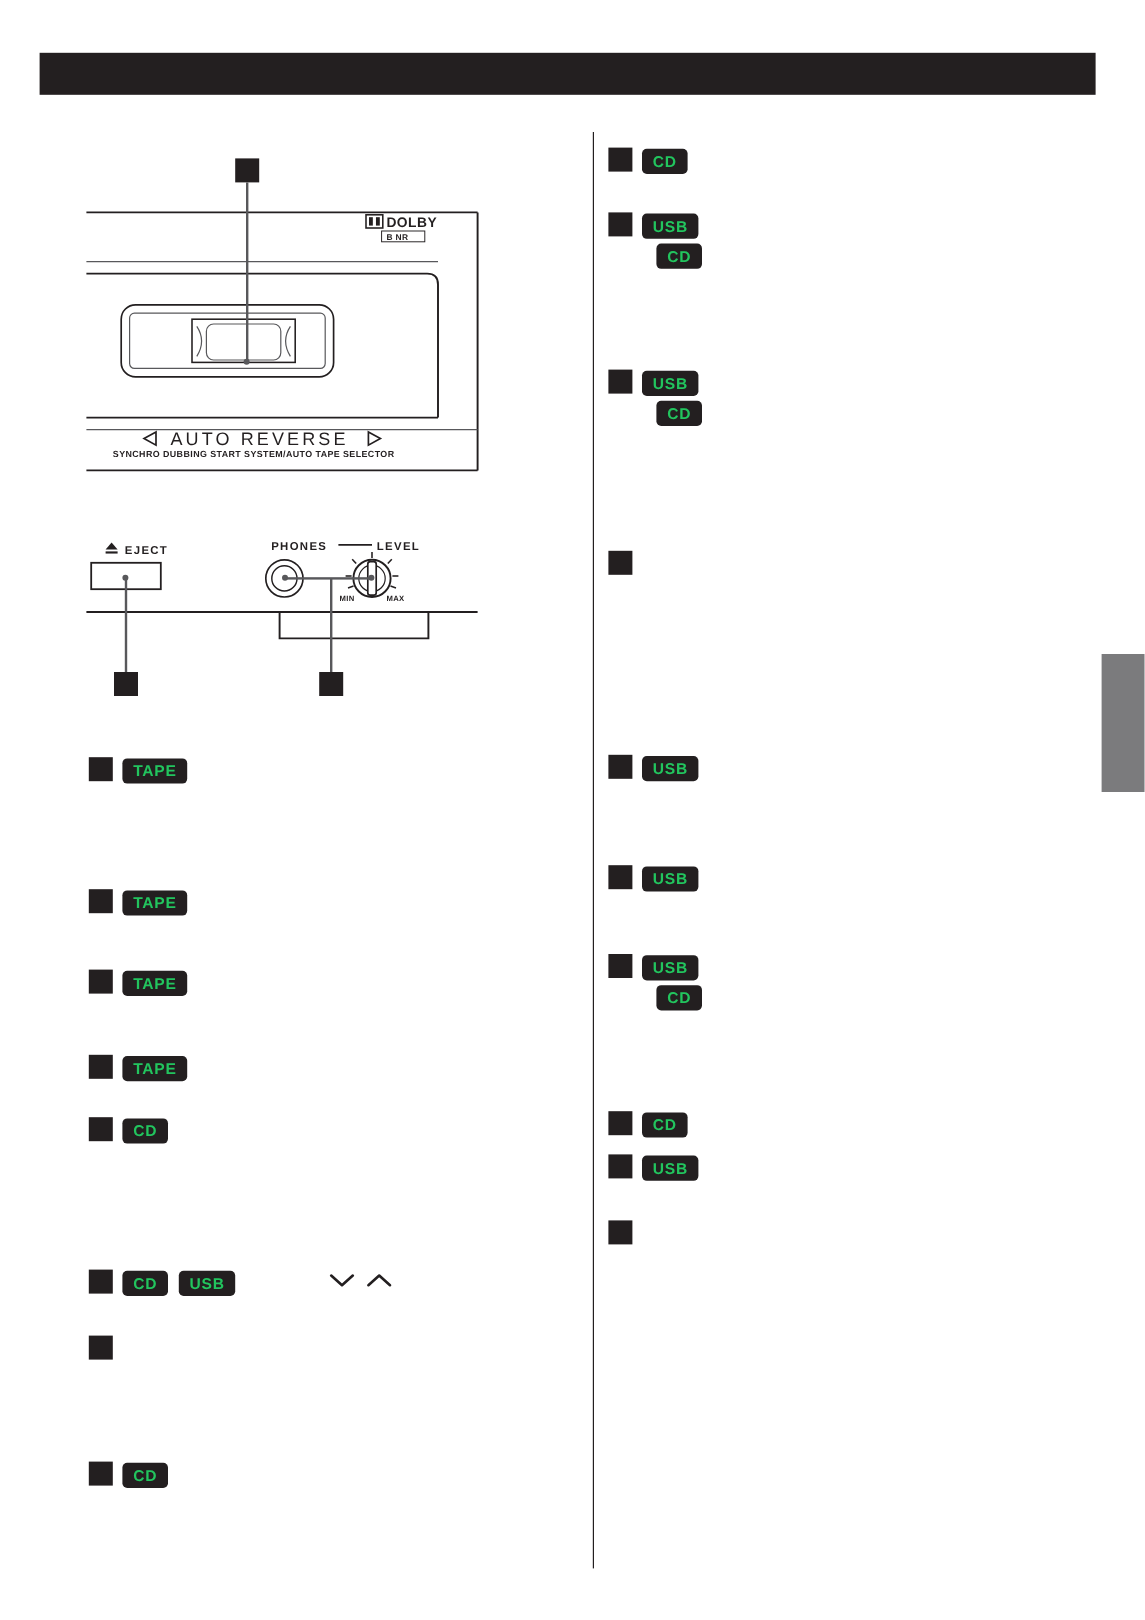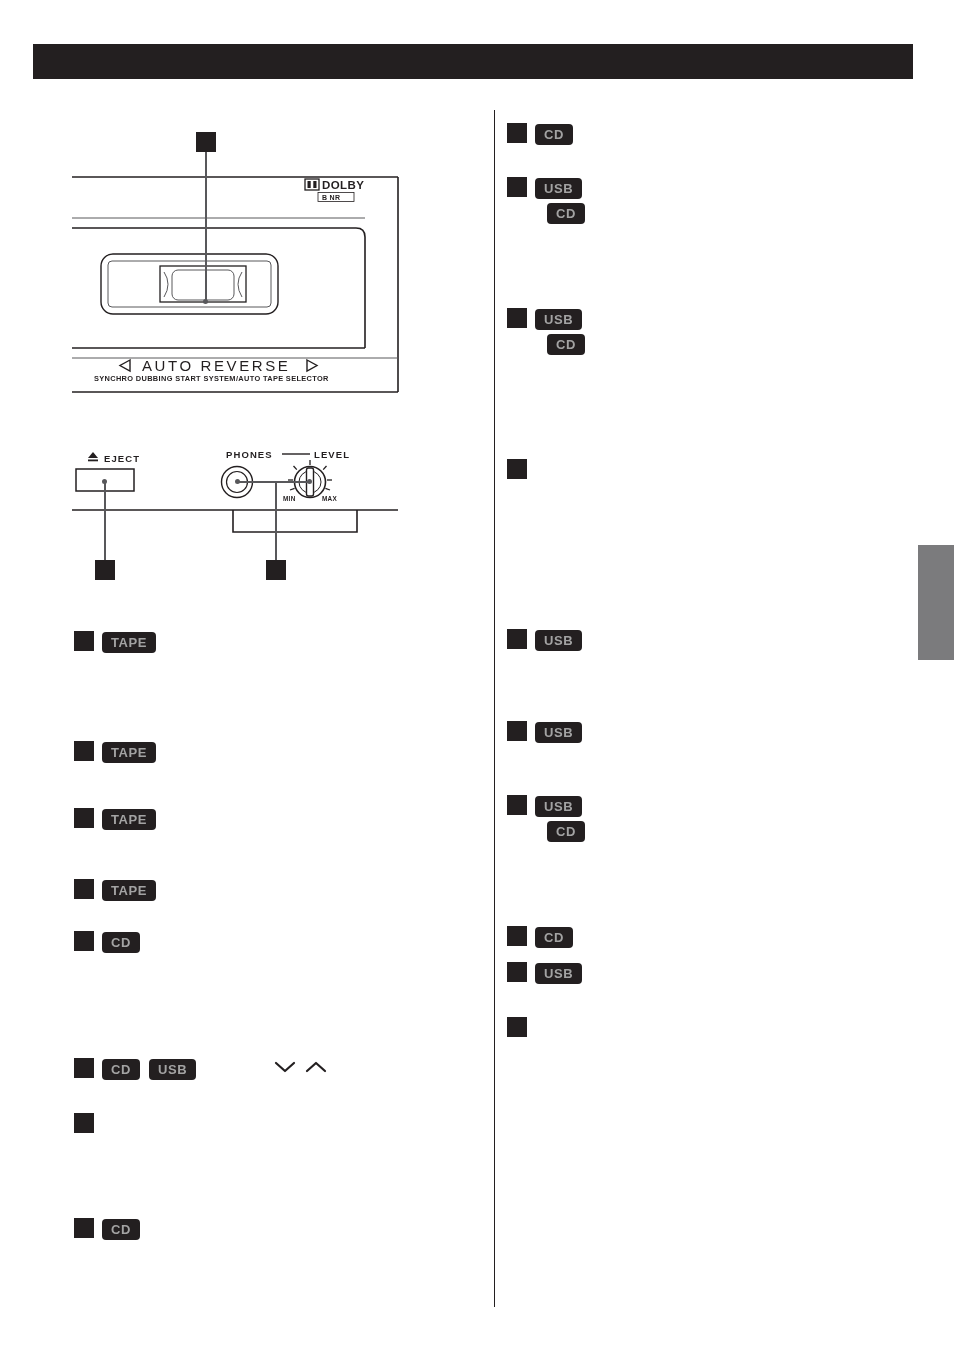--- a/index.html
+++ b/index.html
@@ -109,21 +109,21 @@
     padding-top: 1px;
   }
   .badge-line {
     display: flex;
     gap: 9px;
     align-items: center;
   }
   .badge {
     display: inline-block;
     background: #231f20;
-    color: #a3a3a3;
+    color: #22c55e;
     font-family: "Liberation Sans", sans-serif;
     font-weight: bold;
     font-size: 13px;
     letter-spacing: 0.6px;
     line-height: 1;
     padding: 4px 9px 4px 9px;
     border-radius: 4px;
     text-align: center;
   }
   .badge.indent { margin-left: 12px; }

